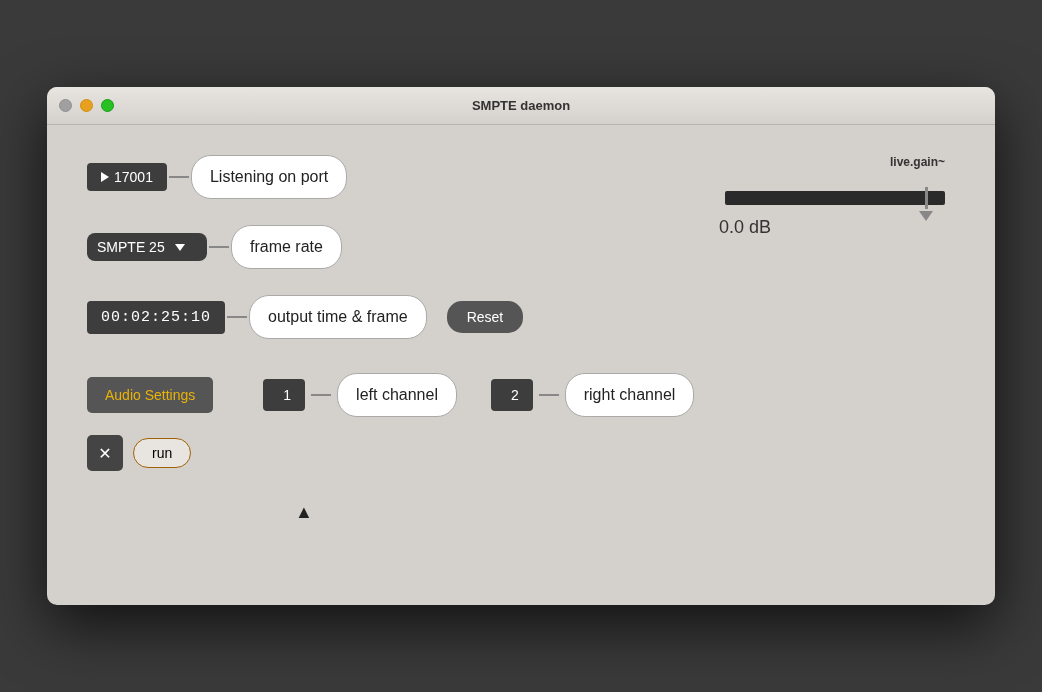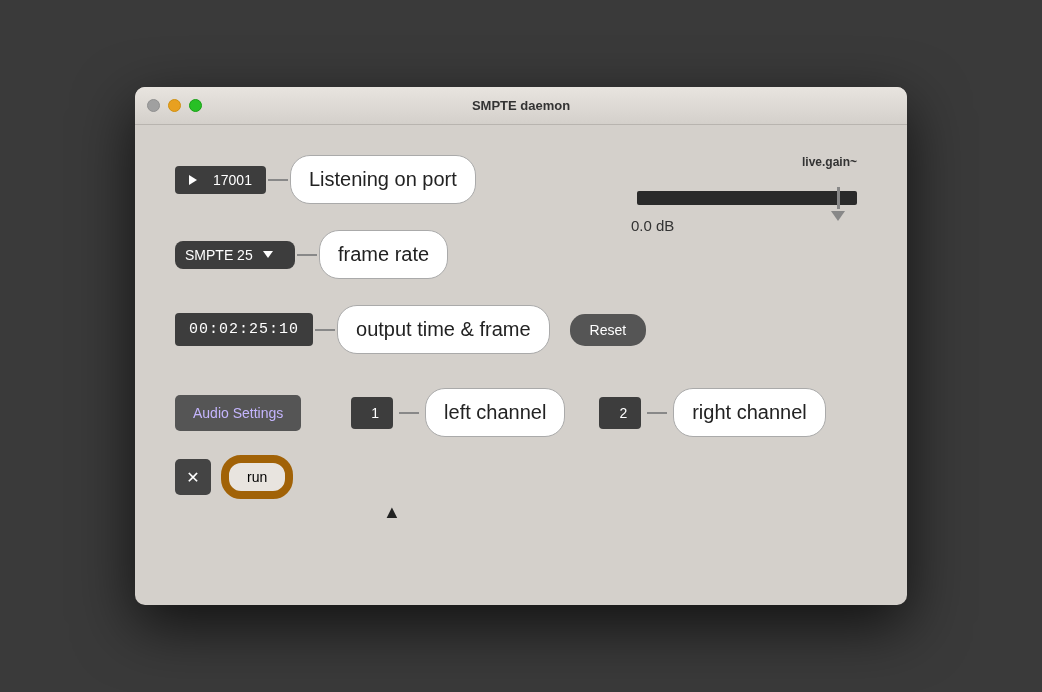--- a/index.html
+++ b/index.html
@@ -7,21 +7,21 @@
     body {
       background: #3a3a3a;
       display: flex;
       align-items: center;
       justify-content: center;
       min-height: 100vh;
       font-family: -apple-system, BlinkMacSystemFont, "Helvetica Neue", Arial, sans-serif;
     }
 
     .window {
-      width: 772px;
+      width: 948px;
       background: #d4d0cb;
       border-radius: 10px;
       box-shadow: 0 20px 60px rgba(0,0,0,0.7);
       overflow: hidden;
     }
 
     .titlebar {
       background: linear-gradient(to bottom, #e8e4df, #d4d0cb);
       height: 38px;
       display: flex;
@@ -71,21 +71,21 @@
 
     .dark-box {
       background: #3d3d3d;
       color: #ffffff;
       border-radius: 4px;
       padding: 6px 14px;
       font-size: 14px;
       font-weight: 500;
       display: flex;
       align-items: center;
-      gap: 16px;
+      gap: 5px;
       cursor: pointer;
     }
 
     .dark-box .play-triangle {
       width: 0;
       height: 0;
       border-top: 5px solid transparent;
       border-bottom: 5px solid transparent;
       border-left: 8px solid #ffffff;
       display: inline-block;
@@ -96,21 +96,21 @@
       height: 2px;
       background: #888;
       margin: 0 2px;
     }
 
     .label-pill {
       background: #ffffff;
       border: 1.5px solid #aaa;
       border-radius: 20px;
       padding: 12px 18px;
-      font-size: 20px;
+      font-size: 16px;
       color: #222;
     }
 
     
     .gain-section {
       position: absolute;
       top: 30px;
       right: 40px;
       display: flex;
       flex-direction: column;
@@ -154,21 +154,21 @@
     .gain-slider-triangle {
       width: 0;
       height: 0;
       border-left: 7px solid transparent;
       border-right: 7px solid transparent;
       border-top: 10px solid #888;
       margin-top: 2px;
     }
 
     .gain-db {
-      font-size: 15px;
+      font-size: 18px;
       color: #333;
       align-self: flex-start;
       margin-left: 4px;
       margin-top: 4px;
     }
 
     
     .dropdown-box {
       background: #3d3d3d;
       color: #ffffff;
@@ -211,21 +211,21 @@
       border-radius: 15px;
       padding: 8px 20px;
       font-size: 14px;
       cursor: pointer;
       margin-left: 20px;
     }
 
     
     .audio-settings-button {
       background: #555;
-      color: #c4b5fd;
+      color: #eab308;
       border: none;
       border-radius: 5px;
       padding: 10px 18px;
       font-size: 14px;
       cursor: pointer;
     }
 
     
     .channel-box {
       background: #3d3d3d;
@@ -249,21 +249,21 @@
       height: 36px;
       font-size: 16px;
       cursor: pointer;
       display: flex;
       align-items: center;
       justify-content: center;
     }
 
     .run-pill {
       background: #e8e4df;
-      border: 8px solid #a16207;
+      border: 1px solid #a16207;
       border-radius: 20px;
       padding: 6px 18px;
       font-size: 14px;
       cursor: pointer;
       margin-left: 10px;
     }
 
     .cursor-icon {
       position: absolute;
       bottom: 82px;

